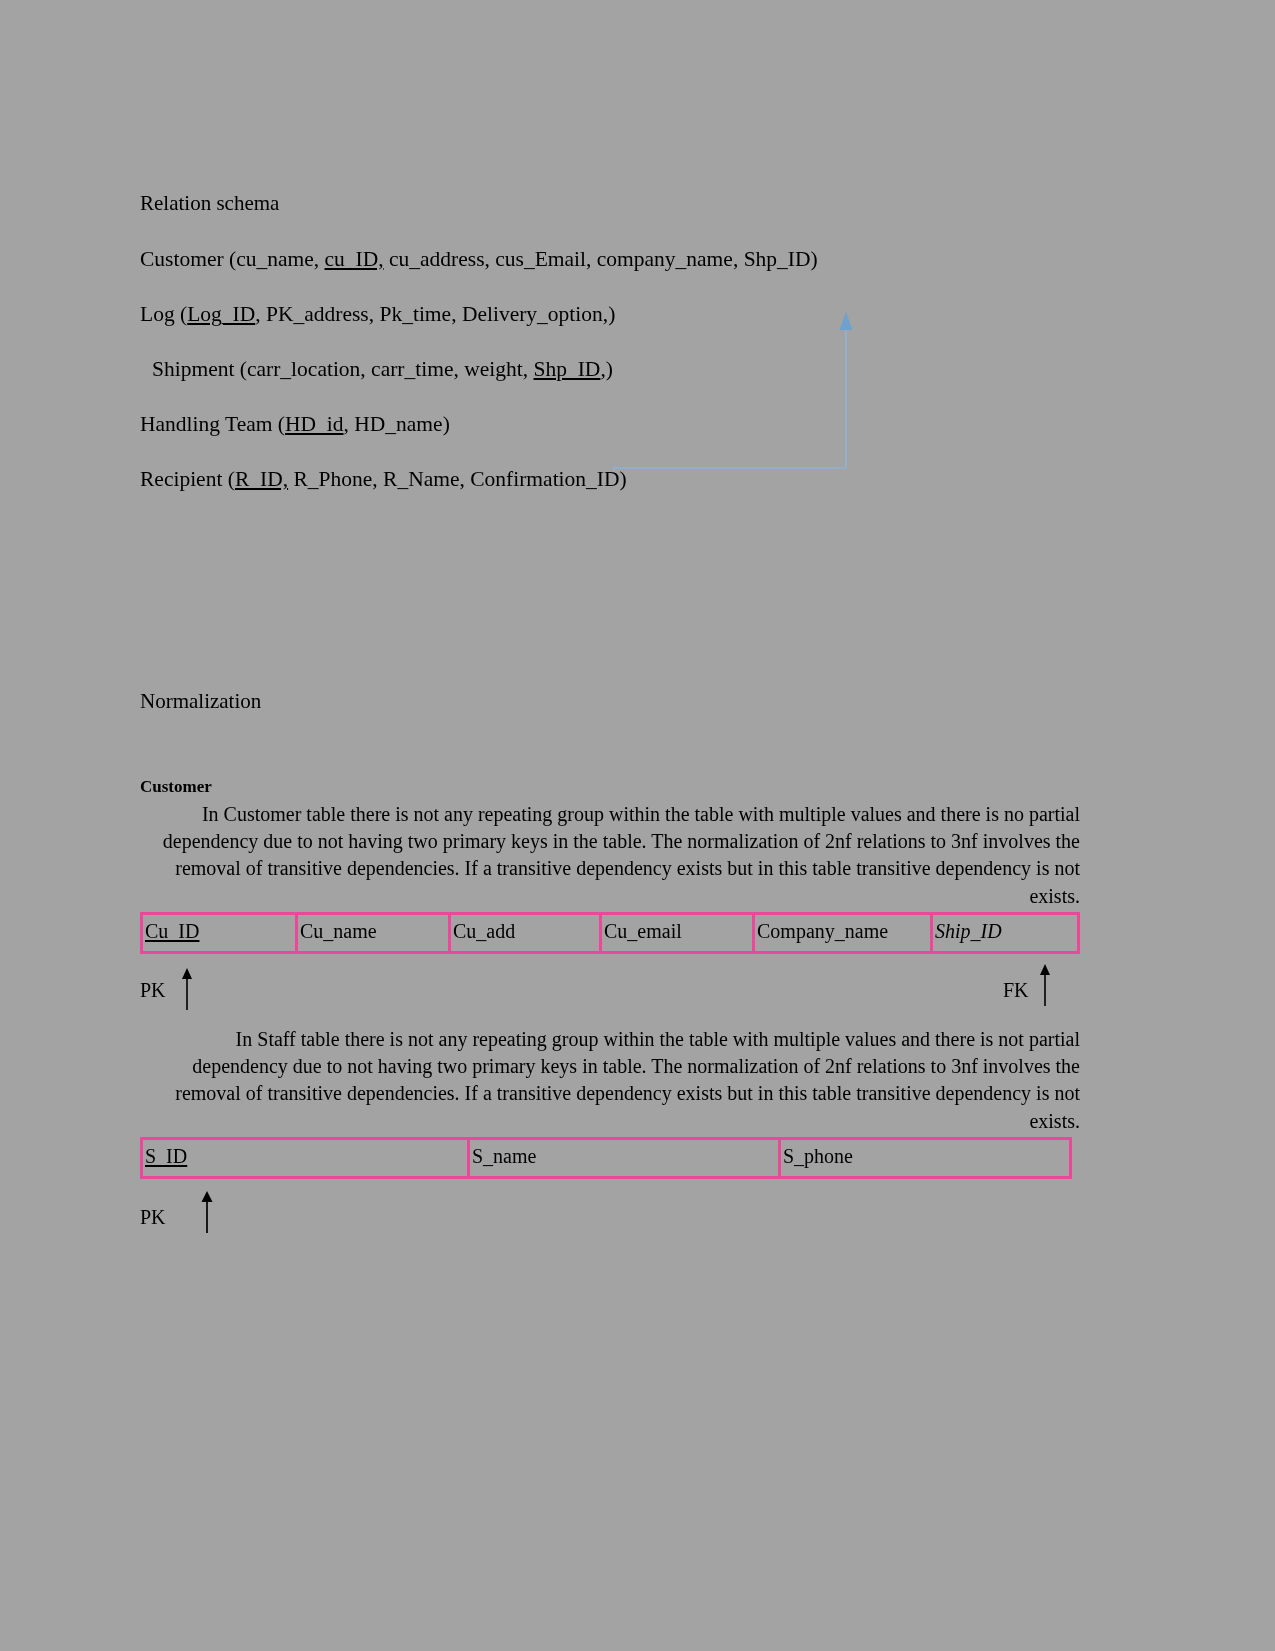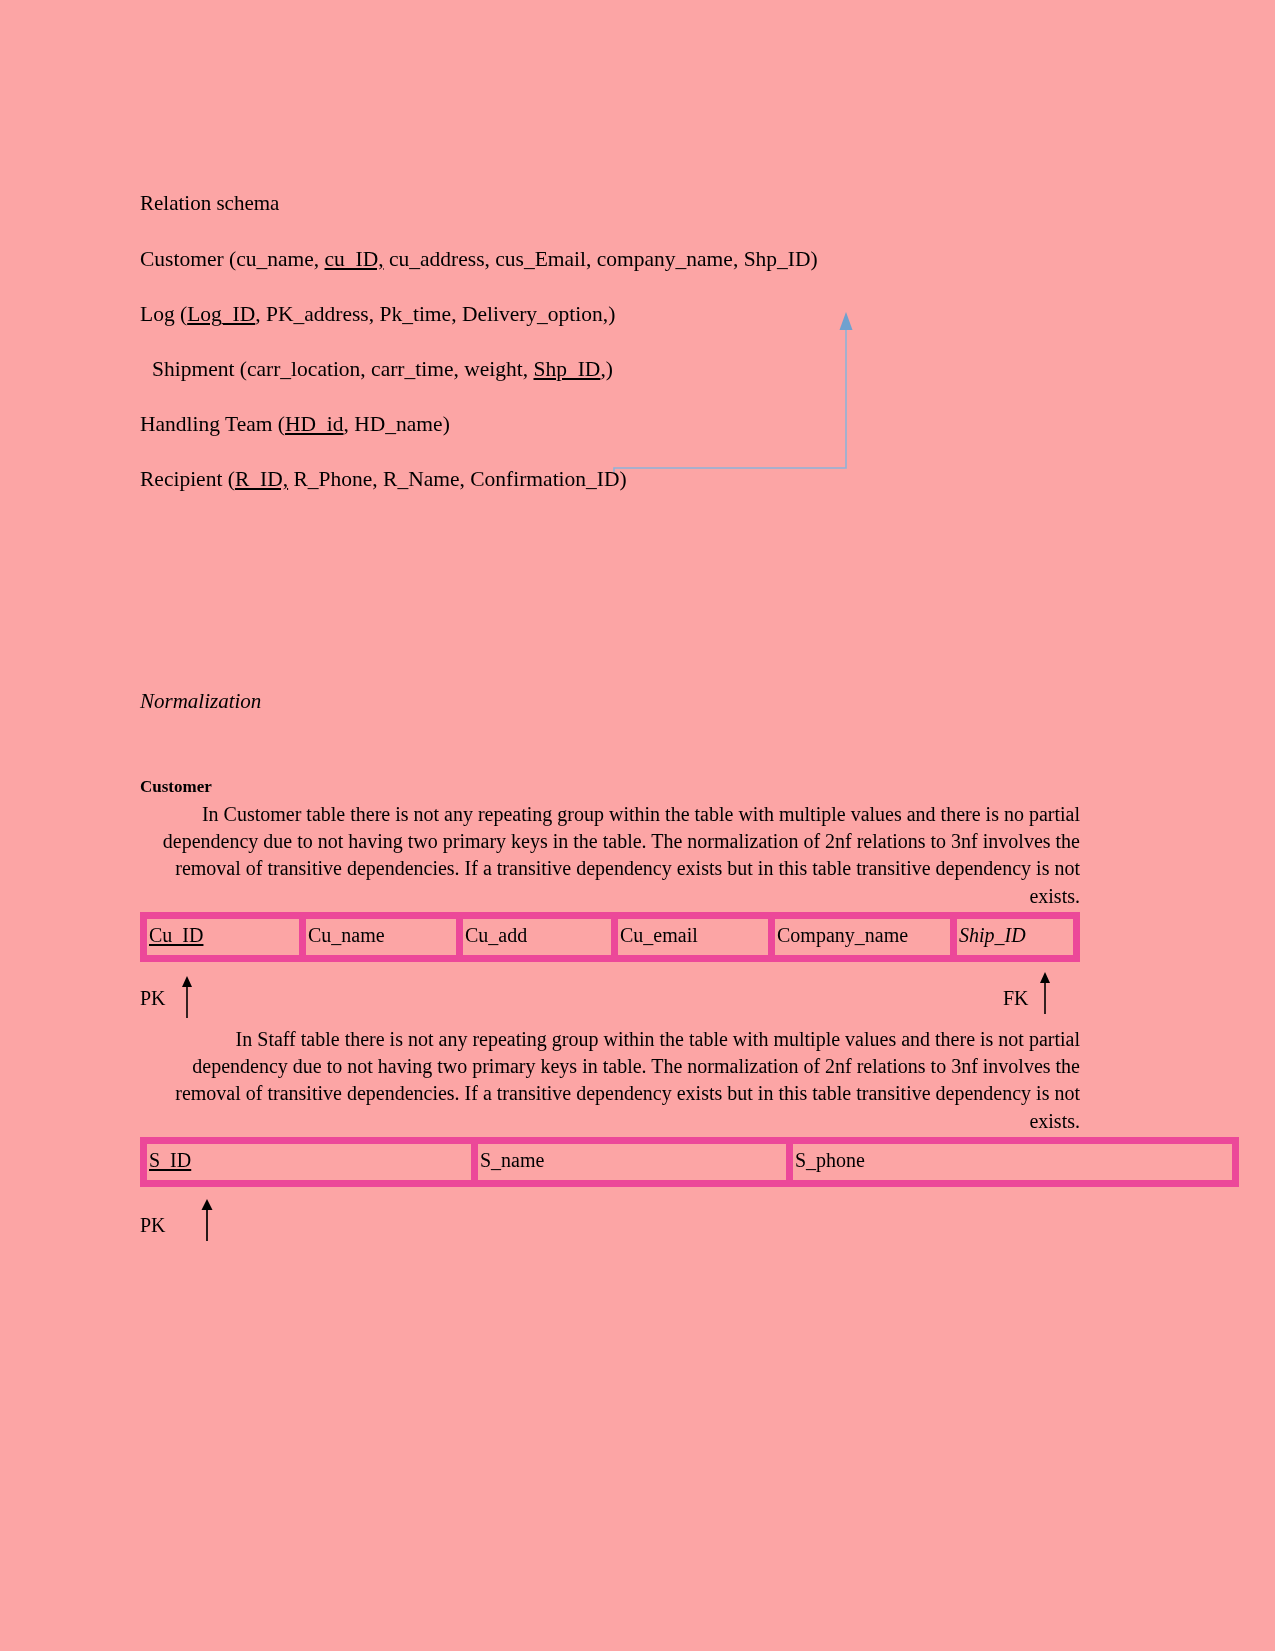--- a/index.html
+++ b/index.html
@@ -9,21 +9,21 @@
     background: #ffffff;
   }
   body {
     font-family: "Liberation Serif", "DejaVu Serif", serif;
     color: #000000;
   }
   .page {
     position: relative;
     width: 1275px;
     height: 1651px;
-    background: #fca5a5;
+    background: #a3a3a3;
     overflow: hidden;
     box-sizing: border-box;
   }
   .content {
     position: absolute;
     left: 140px;
     top: 190px;
     width: 940px;
   }
 
@@ -58,21 +58,20 @@
   }
 
   
   .norm-heading {
     font-size: 21px;
     line-height: 27px;
     margin: 0;
     position: absolute;
     left: 140px;
     top: 688px;
-    font-style: italic;
   }
 
   .section {
     position: absolute;
     left: 140px;
     width: 940px;
   }
   .section-title {
     font-weight: bold;
     font-size: 17px;
@@ -86,21 +85,21 @@
     text-align: right;
   }
 
   
   table.attr-table {
     border-collapse: collapse;
     table-layout: fixed;
     margin-top: 2px;
   }
   table.attr-table td {
-    border: 7px solid #ec4899;
+    border: 3px solid #ec4899;
     font-size: 20px;
     line-height: 24px;
     padding: 4px 0 6px 2px;
     vertical-align: top;
     height: 26px;
     white-space: nowrap;
   }
   .cell-pk {
     text-decoration: underline;
     text-underline-offset: 2px;
@@ -181,21 +180,21 @@
       <svg class="key-arrow" style="left:898px; top:10px;" width="14" height="42" viewBox="0 0 14 42">
         <line x1="7" y1="42" x2="7" y2="9" stroke="#000000" stroke-width="1.6"></line>
         <polygon points="7,0 2,11 12,11" fill="#000000"></polygon>
       </svg>
     </div>
   </div>
 
   <div class="section" style="top:1026px;">
     <p class="section-body">In Staff table there is not any repeating group within the table with multiple values and there is not partial dependency due to not having two primary keys in table. The normalization of 2nf relations to 3nf involves the removal of transitive dependencies. If a transitive dependency exists but in this table transitive dependency is not exists.</p>
 
-    <table class="attr-table" style="width:1099px;">
+    <table class="attr-table" style="width:932px;">
       <tbody>
           <tr>
         <td style="width:322px;"><span class="cell-pk">S_ID</span></td>
         <td style="width:306px;"><span>S_name</span></td>
         <td><span>S_phone</span></td>
       </tr>
     </tbody>
       </table>
 
     <div class="key-row">

